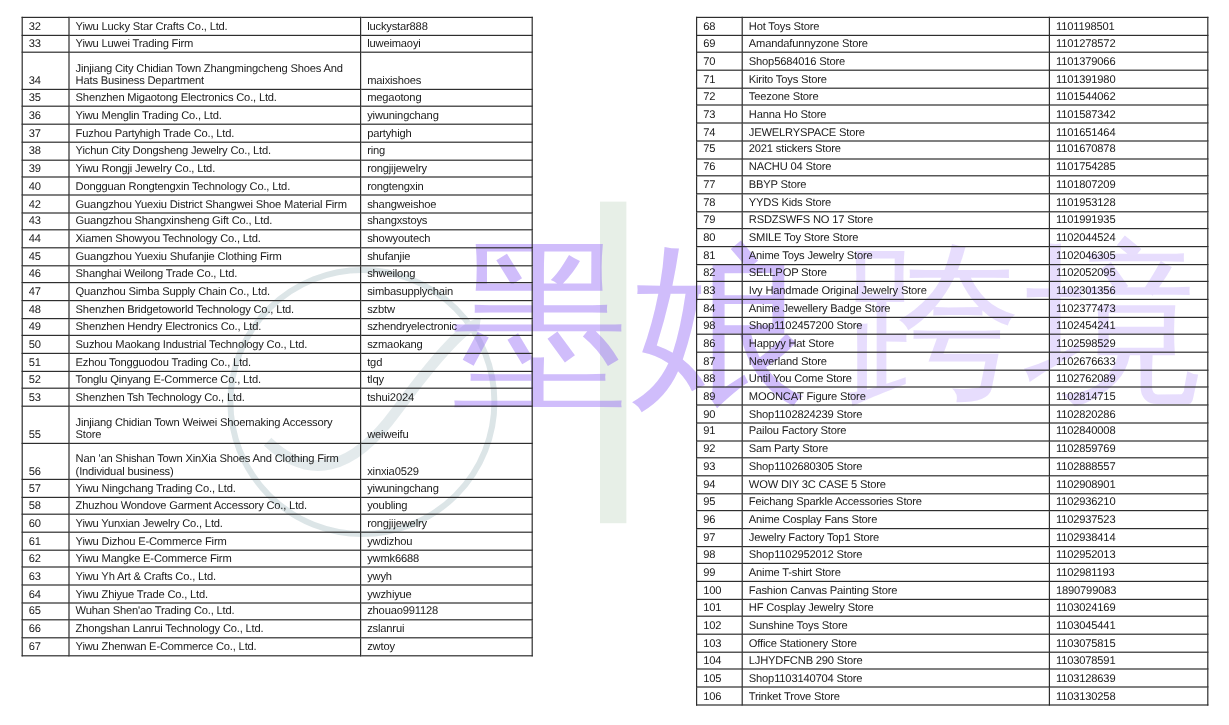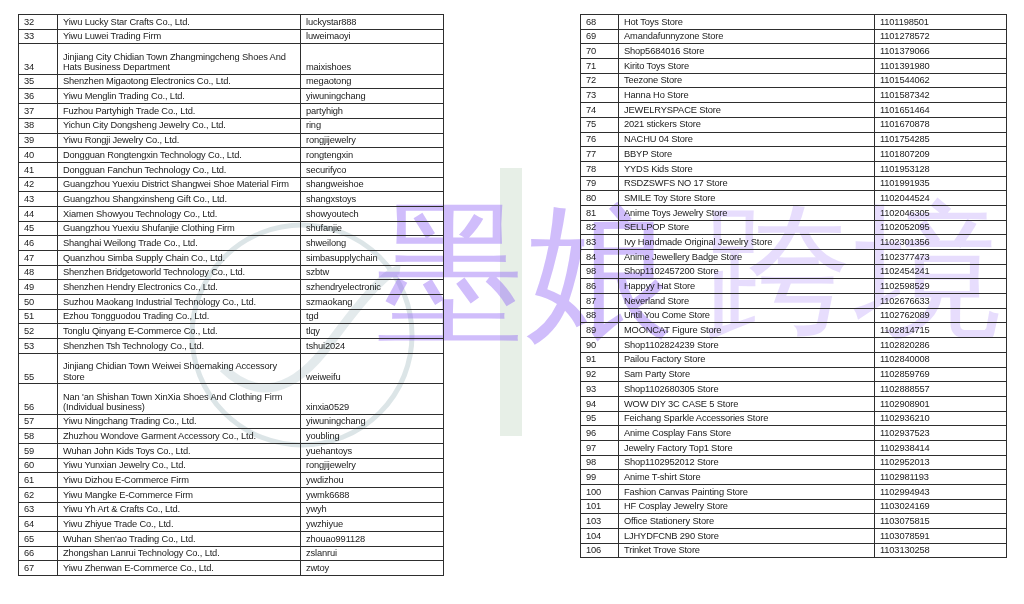--- a/index.html
+++ b/index.html
@@ -110,25 +110,20 @@
         <td class="col-no">39</td>
         <td class="col-name">Yiwu Rongji Jewelry Co., Ltd.</td>
         <td class="col-value">rongjijewelry</td>
       </tr>
       <tr>
         <td class="col-no">40</td>
         <td class="col-name">Dongguan Rongtengxin Technology Co., Ltd.</td>
         <td class="col-value">rongtengxin</td>
       </tr>
       <tr>
-        <td class="col-no">41</td>
-        <td class="col-name">Dongguan Fanchun Technology Co., Ltd.</td>
-        <td class="col-value">securifyco</td>
-      </tr>
-      <tr>
         <td class="col-no">42</td>
         <td class="col-name">Guangzhou Yuexiu District Shangwei Shoe Material Firm</td>
         <td class="col-value">shangweishoe</td>
       </tr>
       <tr>
         <td class="col-no">43</td>
         <td class="col-name">Guangzhou Shangxinsheng Gift Co., Ltd.</td>
         <td class="col-value">shangxstoys</td>
       </tr>
       <tr>
@@ -193,25 +188,20 @@
       </tr>
       <tr>
         <td class="col-no">57</td>
         <td class="col-name">Yiwu Ningchang Trading Co., Ltd.</td>
         <td class="col-value">yiwuningchang</td>
       </tr>
       <tr>
         <td class="col-no">58</td>
         <td class="col-name">Zhuzhou Wondove Garment Accessory Co., Ltd.</td>
         <td class="col-value">youbling</td>
-      </tr>
-      <tr>
-        <td class="col-no">59</td>
-        <td class="col-name">Wuhan John Kids Toys Co., Ltd.</td>
-        <td class="col-value">yuehantoys</td>
       </tr>
       <tr>
         <td class="col-no">60</td>
         <td class="col-name">Yiwu Yunxian Jewelry Co., Ltd.</td>
         <td class="col-value">rongjijewelry</td>
       </tr>
       <tr>
         <td class="col-no">61</td>
         <td class="col-name">Yiwu Dizhou E-Commerce Firm</td>
         <td class="col-value">ywdizhou</td>
@@ -412,36 +402,46 @@
         <td class="col-value">1102952013</td>
       </tr>
       <tr>
         <td class="col-no">99</td>
         <td class="col-name">Anime T-shirt Store</td>
         <td class="col-value">1102981193</td>
       </tr>
       <tr>
         <td class="col-no">100</td>
         <td class="col-name">Fashion Canvas Painting Store</td>
-        <td class="col-value">1102994943</td>
+        <td class="col-value">1890799083</td>
       </tr>
       <tr>
         <td class="col-no">101</td>
         <td class="col-name">HF Cosplay Jewelry Store</td>
         <td class="col-value">1103024169</td>
       </tr>
       <tr>
+        <td class="col-no">102</td>
+        <td class="col-name">Sunshine Toys Store</td>
+        <td class="col-value">1103045441</td>
+      </tr>
+      <tr>
         <td class="col-no">103</td>
         <td class="col-name">Office Stationery Store</td>
         <td class="col-value">1103075815</td>
       </tr>
       <tr>
         <td class="col-no">104</td>
         <td class="col-name">LJHYDFCNB 290 Store</td>
         <td class="col-value">1103078591</td>
       </tr>
       <tr>
+        <td class="col-no">105</td>
+        <td class="col-name">Shop1103140704 Store</td>
+        <td class="col-value">1103128639</td>
+      </tr>
+      <tr>
         <td class="col-no">106</td>
         <td class="col-name">Trinket Trove Store</td>
         <td class="col-value">1103130258</td>
       </tr>
     </tbody>
 </table>
 
 </body></html>

